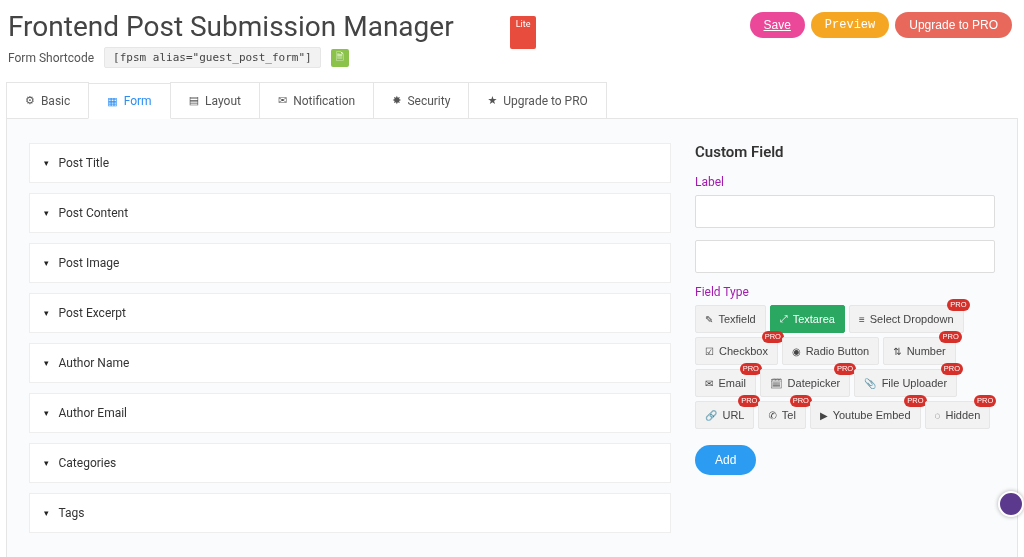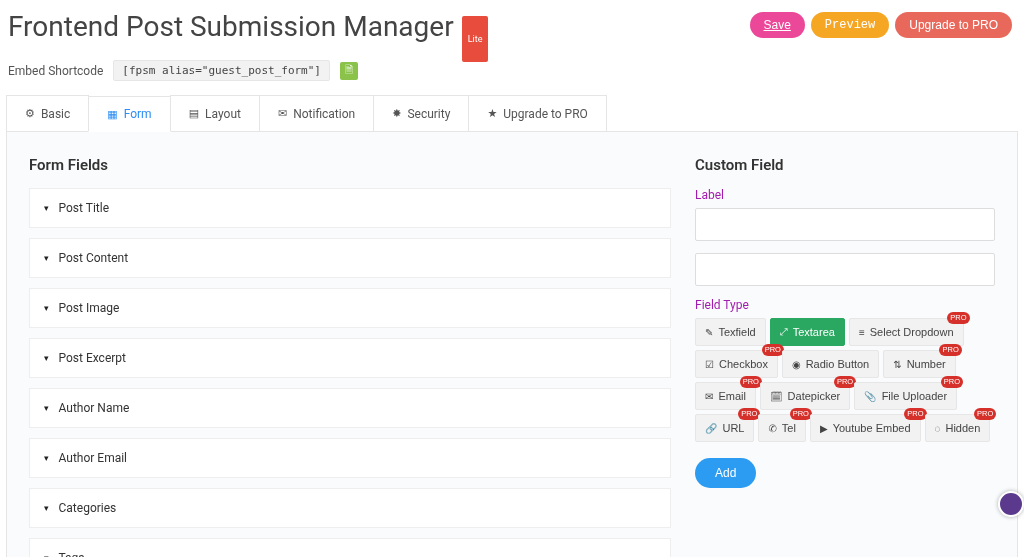--- a/index.html
+++ b/index.html
@@ -1,20 +1,20 @@
 <!DOCTYPE html>
 <html><head>
 <meta charset="utf-8">
 <style>
   * { box-sizing: border-box; margin: 0; padding: 0; }
   body { font-family: -apple-system, BlinkMacSystemFont, "Segoe UI", Roboto, Arial, sans-serif; background: #fff; color: #333; width: 1024px; height: 557px; overflow: hidden; }
   .topbar { display: flex; align-items: flex-start; justify-content: space-between; padding: 10px 12px 0 8px; }
   .title-wrap { display: flex; gap: 8px; }
   .title { font-size: 28px; font-weight: 400; color: #444; }
-  .lite-badge { background: #e74c3c; color: #fff; font-size: 9px; padding: 18px 6px; border-radius: 2px; position: relative; top: 6px; }
+  .lite-badge { background: #e74c3c; color: #fff; font-size: 9px; padding: 3px 6px; border-radius: 2px; position: relative; top: 6px; margin-left: 48px; }
   .top-actions { display: flex; gap: 6px; padding-top: 2px; }
   .btn { border: none; border-radius: 14px; padding: 6px 14px; font-size: 12px; color: #fff; cursor: pointer; }
   .btn-save { background: #ec4899; text-decoration: underline; }
   .btn-preview { background: #f5a623; font-family: Liberation Mono, monospace; }
   .btn-upgrade { background: #e8695b; }
   .shortcode-row { display: flex; align-items: center; gap: 10px; padding: 4px 8px 14px 8px; font-size: 12px; color: #555; }
   .shortcode-box { background: #f2f2f2; border: 1px solid #e6e6e6; padding: 3px 8px; border-radius: 2px; font-family: monospace; font-size: 11px; color: #444; display: inline-flex; align-items: center; gap: 2px; }
   .copy-btn { background: #8bc34a; color: #fff; border: none; width: 18px; height: 18px; border-radius: 2px; cursor: pointer; display: inline-flex; align-items: center; justify-content: center; font-size: 10px; }
   .tabs { display: flex; border-bottom: 1px solid #e5e5e5; margin: 0 6px; }
   .tab { display: flex; align-items: center; gap: 6px; padding: 10px 18px; font-size: 12px; color: #555; border: 1px solid #e5e5e5; border-bottom: none; background: #fff; margin-right: -1px; cursor: pointer; }
@@ -46,21 +46,21 @@
     <span class="lite-badge">Lite</span>
   </div>
   <div class="top-actions">
     <button class="btn btn-save">Save</button>
     <button class="btn btn-preview">Preview</button>
     <button class="btn btn-upgrade">Upgrade to PRO</button>
   </div>
 </div>
 
 <div class="shortcode-row">
-  <span>Embed Shortcode</span>
+  <span>Form Shortcode</span>
   <span class="shortcode-box">[fpsm alias="guest_post_form"]</span>
   <button class="copy-btn">
     <span>🗎</span>
   </button>
 </div>
 
 <div class="tabs" id="tabs">
     <div class="tab">
       <span class="tab-icon">⚙</span>
       <span>Basic</span>
@@ -82,21 +82,20 @@
       <span>Security</span>
     </div>
     <div class="tab">
       <span class="tab-icon">★</span>
       <span>Upgrade to PRO</span>
     </div>
   </div>
 
 <div class="content">
   <div class="left">
-    <div class="sec-title">Form Fields</div>
     <div id="fieldList">
         <div class="field-row">
           <span class="caret">▾</span>
           <span>Post Title</span>
         </div>
         <div class="field-row">
           <span class="caret">▾</span>
           <span>Post Content</span>
         </div>
         <div class="field-row">

